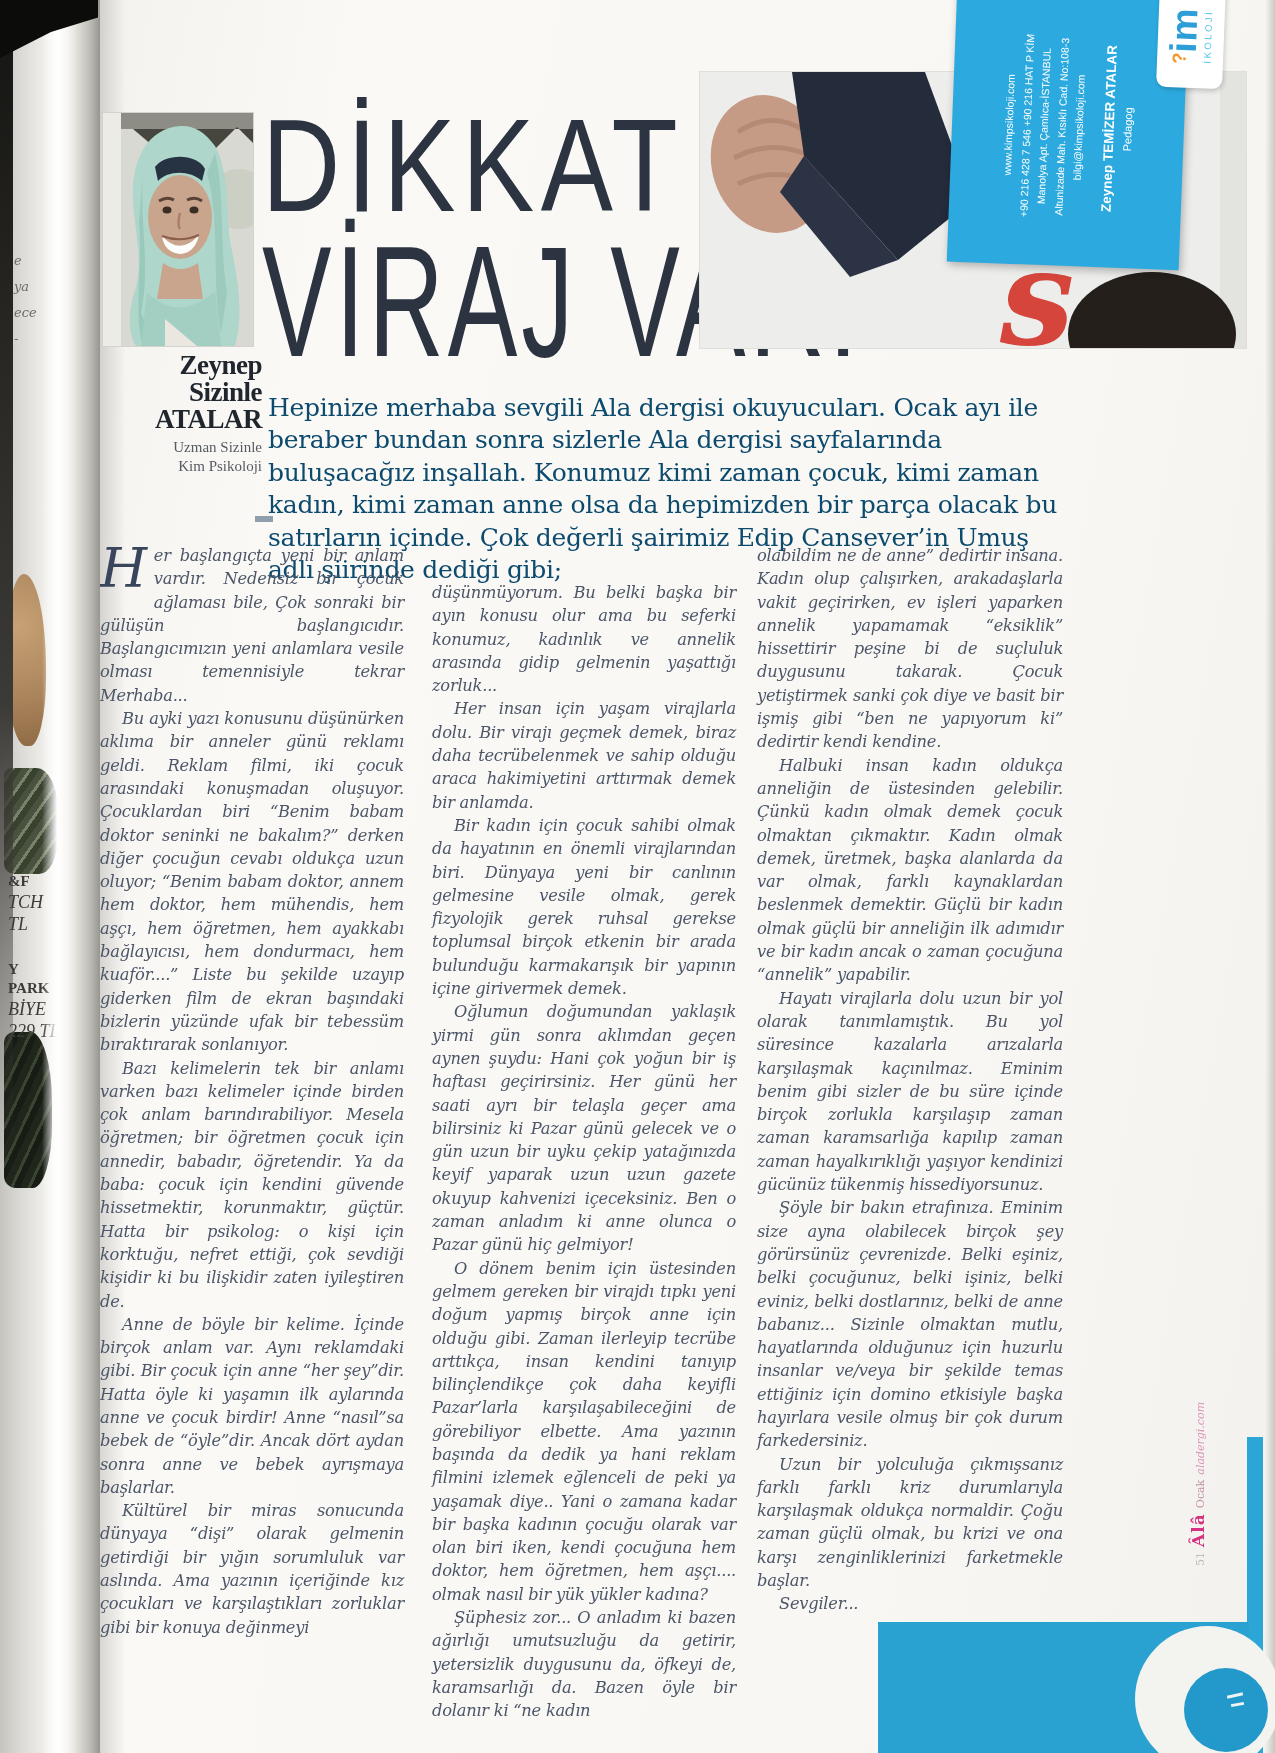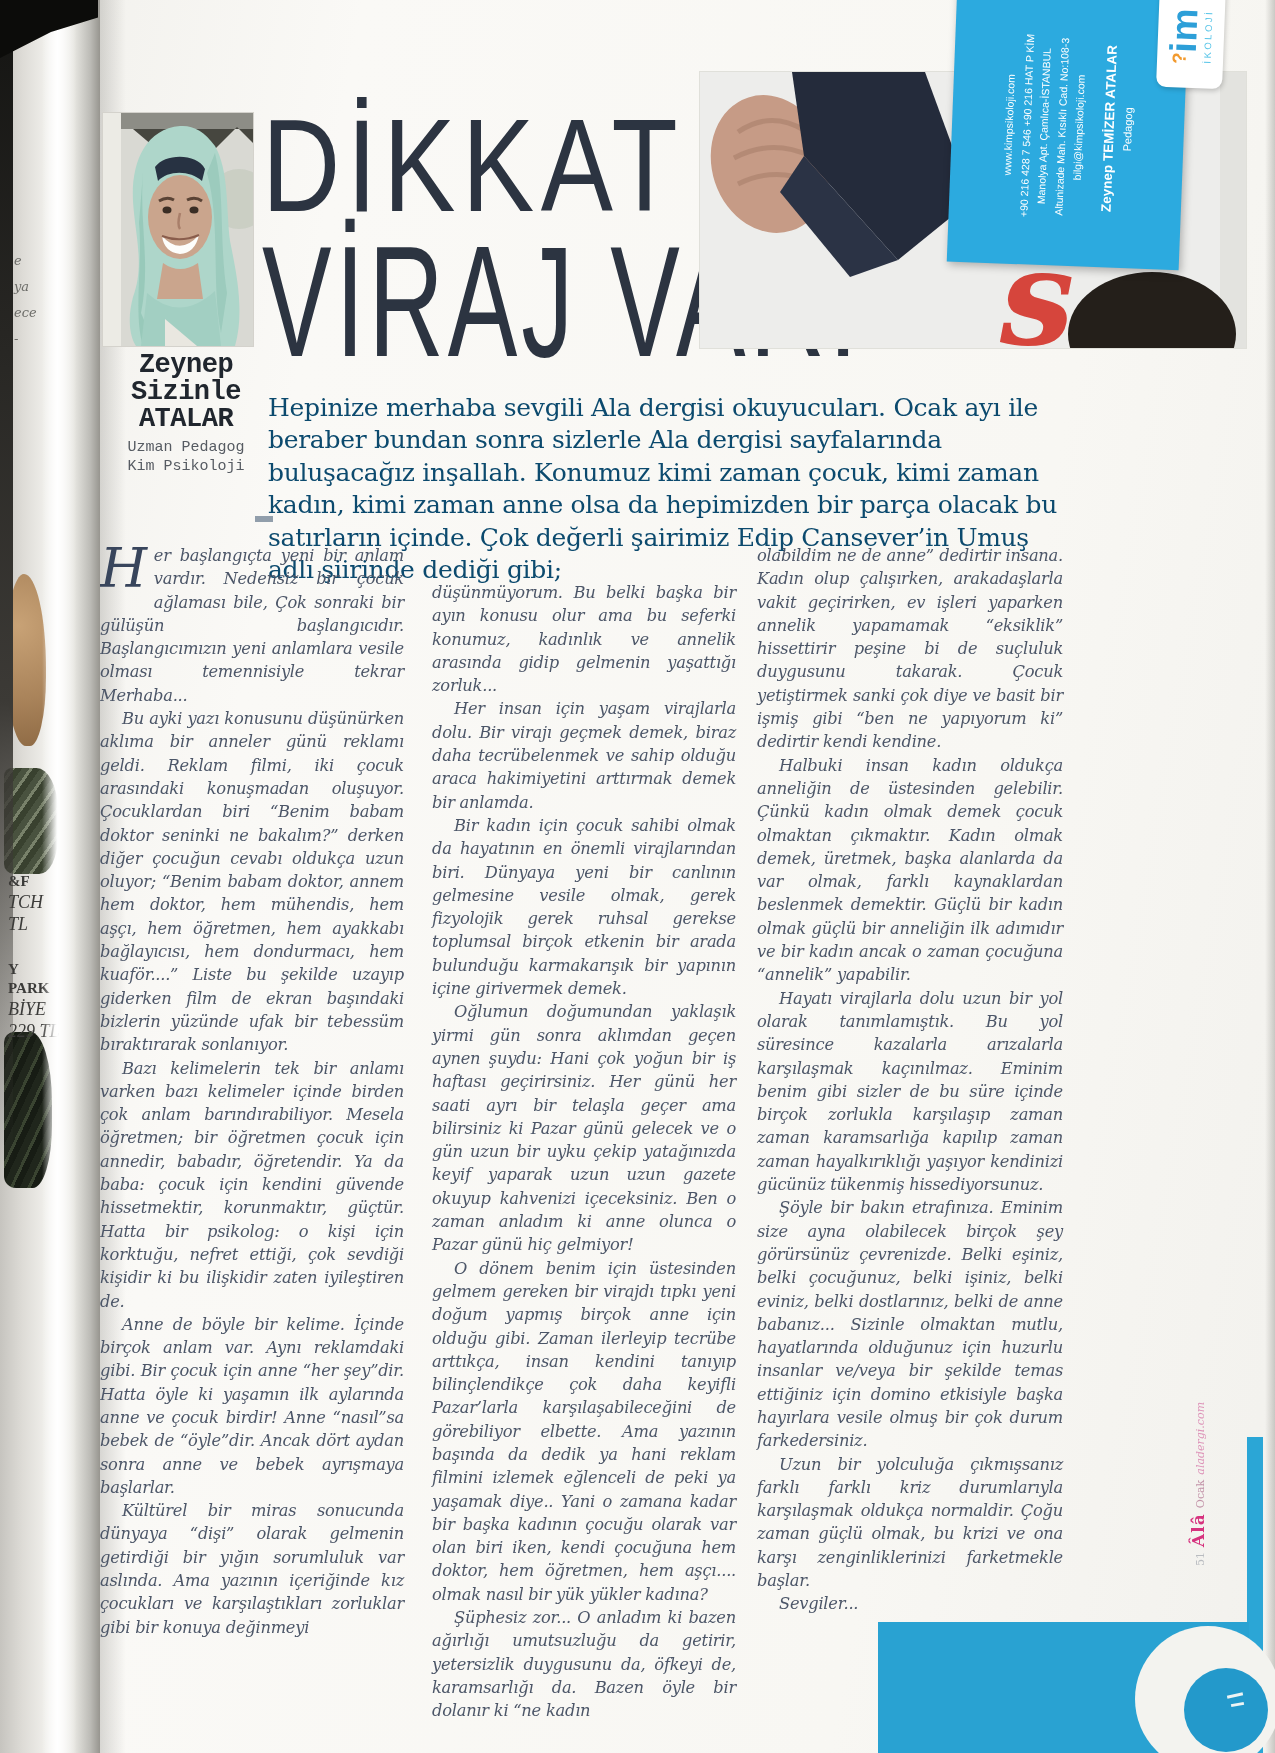--- a/index.html
+++ b/index.html
@@ -31,21 +31,21 @@
         background:radial-gradient(circle at 30% 30%,#c8a276,#a9835a 60%,#8f6b45);}
   .obj-green{left:4px;top:768px;width:54px;height:106px;border-radius:8px 40% 35% 10px;
         background:repeating-linear-gradient(125deg,#49523f 0 6px,#78816a 6px 9px,#39412f 9px 15px);}
   .obj-dark{left:4px;top:1032px;width:48px;height:156px;border-radius:10px 45% 40% 12px;
         background:repeating-linear-gradient(115deg,#20261c 0 7px,#3a4431 7px 10px,#171c14 10px 16px);}
 
   
   .email-vert{position:absolute;left:84px;top:348px;width:234px;transform:rotate(-90deg);transform-origin:0 0;
         font-family:"Liberation Sans",sans-serif;font-size:11px;letter-spacing:.4px;color:#a6a9ab;}
   .portrait{position:absolute;left:103px;top:113px;width:150px;height:233px;box-shadow:0 0 0 1px #d4d2cc;}
-  .author{position:absolute;left:104px;top:352px;width:164px;text-align:center;font-family:Liberation Mono, monospace;}
+  .author{position:absolute;left:98px;top:352px;width:164px;text-align:right;font-family:Liberation Serif, serif;}
   .author .nm{font-size:27px;line-height:27px;font-weight:bold;color:#20262e;letter-spacing:-.5px;}
   .author .rl{font-size:15px;line-height:17px;color:#565b62;margin-top:2px;}
   .author .nm + .rl{margin-top:6px;}
   .author-dash{position:absolute;left:255px;top:516px;width:18px;height:6px;background:#919eab;}
 
   
   .title-l{position:absolute;left:262px;color:#2c3441;font-family:"Liberation Sans",sans-serif;font-weight:400;
         transform-origin:0 0;white-space:nowrap;}
   .title-l1{top:100px;font-size:132px;line-height:132px;letter-spacing:8px;transform:scaleX(.82);}
   .title-l2{top:222px;font-size:158px;line-height:158px;letter-spacing:6px;transform:scaleX(.66);}
@@ -158,21 +158,21 @@
       <path d="M60 150 Q77 162 95 150 L100 186 L54 186 Z" fill="#caa58d"></path>
       <path d="M44 180 Q77 210 112 178 L118 233 L38 233 Z" fill="#a2cfc2"></path>
       <path d="M62 206 L94 233 L62 233 Z" fill="#e9e7e0"></path>
     </svg>
   </div>
 
   <div class="author">
     <div class="nm">Zeynep</div>
     <div class="nm">Sizinle</div>
     <div class="nm">ATALAR</div>
-    <div class="rl">Uzman Pedagog</div>
+    <div class="rl">Uzman Sizinle</div>
     <div class="rl">Kim Psikoloji</div>
   </div>
   <div class="author-dash"></div>
 
   <div class="title-l title-l1">DİKKAT</div>
   <div class="title-l title-l2">VİRAJ VAR!</div>
 
   <div class="intro">Hepinize merhaba sevgili Ala dergisi okuyucuları. Ocak ayı ile beraber bundan sonra sizlerle Ala dergisi sayfalarında buluşacağız inşallah. Konumuz kimi zaman çocuk, kimi zaman kadın, kimi zaman anne olsa da hepimizden bir parça olacak bu satırların içinde. Çok değerli şairimiz Edip Cansever’in Umuş adlı şiirinde dediği gibi;</div>
 
   <div class="col col-1">

